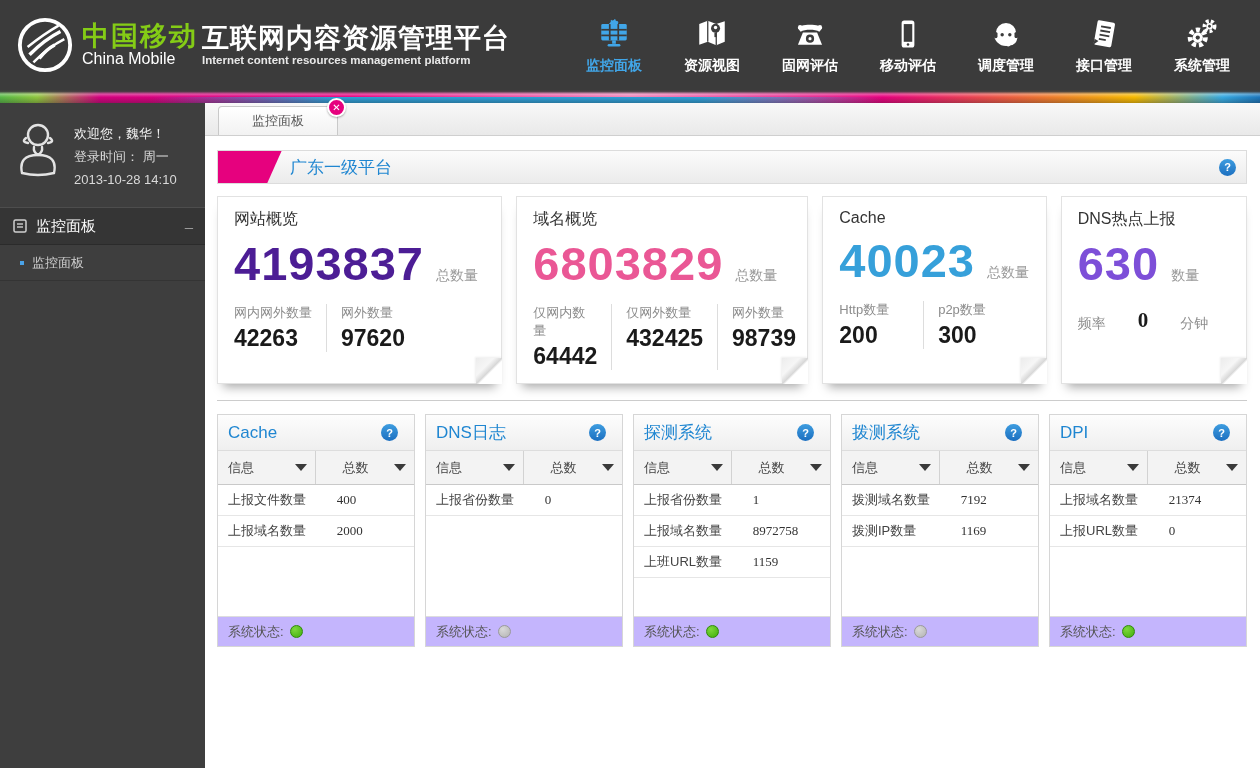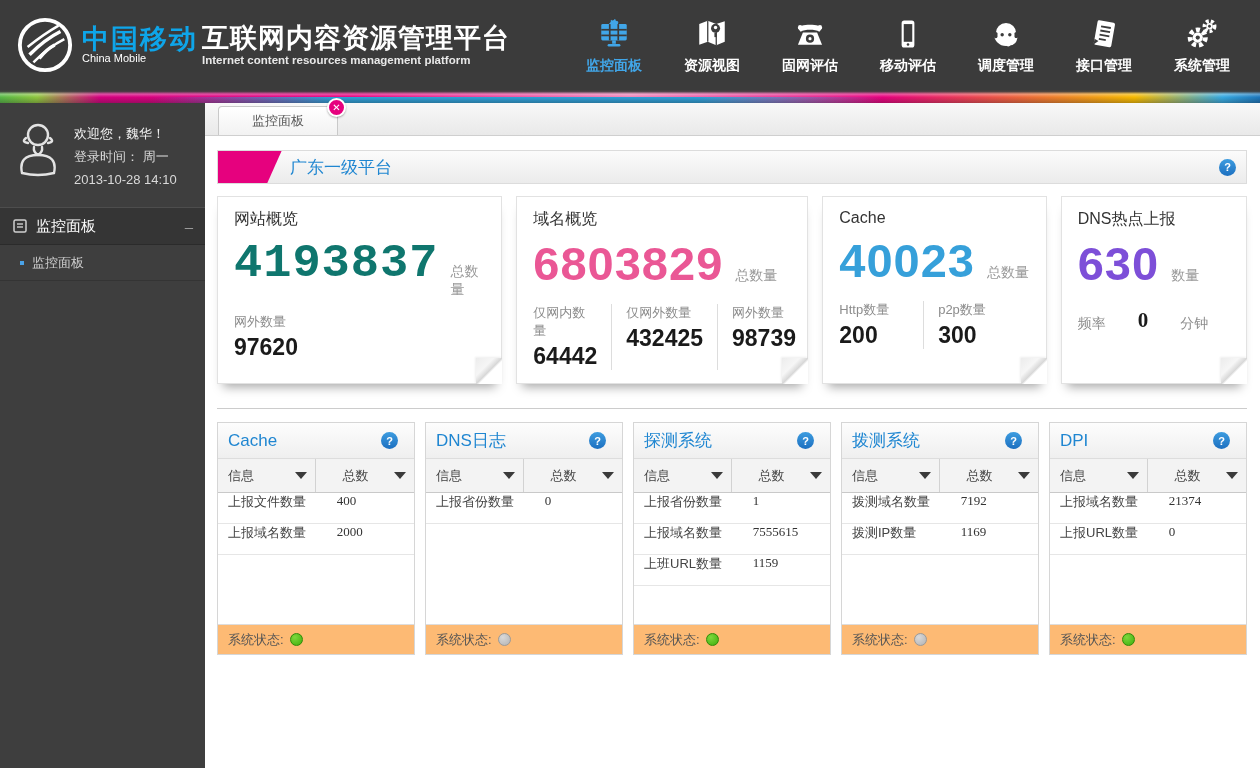--- a/index.html
+++ b/index.html
@@ -3,22 +3,22 @@
 <meta charset="utf-8">
 <style>
   * { margin:0; padding:0; box-sizing:border-box; }
   html,body { width:1260px; height:768px; overflow:hidden;
     font-family:"Liberation Sans","DejaVu Sans",sans-serif; background:#fff; }
 
   
   .header { height:90px; background:#3b3b3b; display:flex; align-items:center; }
   .brand { display:flex; align-items:center; padding-left:16px; }
   .logo-mark { width:58px; height:58px; margin-right:8px; }
-  .logo-txt .cn { color:#0ea5e9; font-size:27px; font-weight:bold; letter-spacing:2px; line-height:1.05; }
-  .logo-txt .en { color:#fff; font-size:11px; line-height:1.05; }
+  .logo-txt .cn { color:#84cc16; font-size:27px; font-weight:bold; letter-spacing:2px; line-height:1.05; }
+  .logo-txt .en { color:#fff; font-size:16px; line-height:1.05; }
   .plat { margin-left:4px; }
   .plat .t { color:#fff; font-size:27px; font-weight:bold; letter-spacing:1px; line-height:1.1; }
   .plat .s { color:#e8e8e8; font-size:11.5px; font-weight:bold; }
   .nav { display:flex; margin-left:72px; gap:34px; }
   .nav-item { width:64px; display:flex; flex-direction:column; align-items:center; cursor:pointer; }
   .nav-item .ico { width:36px; height:36px; display:flex; align-items:center; justify-content:center; }
   .nav-item .lbl { margin-top:5px; color:#fff; font-size:14px; font-weight:bold; white-space:nowrap; }
   .nav-item[data-active="true"] .lbl { color:#41a6e8; }
 
   
@@ -64,21 +64,21 @@
   .sec-hd { position:relative; height:34px; background:linear-gradient(#fbfbfb,#ebebeb);
     border:1px solid #dcdcdc; display:flex; align-items:center; overflow:hidden; }
   .sec-flag { position:absolute; left:-10px; top:0; width:66px; height:34px; background:#e6017e;
     transform:skewX(-24deg); }
   .sec-title { margin-left:72px; color:#1f86d1; font-size:17px; flex:1; }
   .help-btn { width:17px; height:17px; border-radius:50%; background:linear-gradient(#3e9de0,#1c6fc0);
     color:#fff; font-size:11px; font-weight:bold; display:flex; align-items:center; justify-content:center;
     margin-right:10px; cursor:pointer; flex:none; }
 
   
-  .cards-wrap { border-bottom:1px solid #cccccc; padding:12px 0 24px 0; }
+  .cards-wrap { border-bottom:1px solid #cccccc; padding:12px 0 16px 0; }
   .cards { display:flex; gap:14px; }
   .card { position:relative; background:#fff; border:1px solid #e2e2e2; height:188px;
     box-shadow:0 9px 10px -6px rgba(0,0,0,.35); padding:12px 16px; }
   .card::after { content:""; position:absolute; right:-1px; bottom:-1px; width:26px; height:26px;
     background:linear-gradient(to top left, #ffffff 44%, #d8d8d8 50%, #f6f6f6 66%, #ececec 100%);
     box-shadow:-1px -1px 2px rgba(0,0,0,.07); }
   .card-title { font-size:16px; color:#333; }
   .bigrow { display:flex; align-items:baseline; margin-top:8px; }
   .bignum { font-size:47px; font-weight:bold; letter-spacing:1px; line-height:1.1; }
   .biglbl { font-size:14px; color:#999; margin-left:12px; }
@@ -99,24 +99,24 @@
     background:linear-gradient(#fdfdfd,#efefef); border-bottom:1px solid #ddd; }
   .panel-title { color:#1f86d1; font-size:17px; flex:1; }
   .cols { display:flex; height:34px; background:#f3f3f3; border-bottom:1px solid #c9c9c9;gap:16px; }
   .col { display:flex; align-items:center; font-size:13px; color:#444; padding:0 8px 0 10px; cursor:pointer; }
   .col-info { flex:1.25; border-right:1px solid #d2d2d2; }
   .col-total { flex:1; }
   .col .cname { flex:1; }
   .caret { width:0; height:0; border-left:6px solid transparent; border-right:6px solid transparent;
     border-top:7px solid #3a3a3a; }
   .rows { height:131px; }
-  .prow { display:flex; height:31px; align-items:flex-start; border-bottom:1px solid #e6e6e6; font-size:13px; }
+  .prow { display:flex; height:31px; align-items:center; border-bottom:1px solid #e6e6e6; font-size:13px; }
   .prow .rlabel { flex:1.25; color:#444; padding-left:10px; }
   .prow .rvalue { flex:1; color:#333; padding-left:12px;font-family:Liberation Serif, serif; }
-  .panel-ft { height:30px; background:#fdba74; border-top:1px solid #ddd; display:flex;
+  .panel-ft { height:30px; background:#c4b5fd; border-top:1px solid #ddd; display:flex;
     align-items:center; padding-left:10px; font-size:13px; color:#555; }
   .dot { width:13px; height:13px; border-radius:50%; margin-left:6px; }
   .dot[data-status="green"] { background:radial-gradient(circle at 35% 30%,#7ed83c,#3fae0d); border:1px solid #2f8a08; }
   .dot[data-status="gray"]  { background:radial-gradient(circle at 35% 30%,#d9d9d9,#b3b3b3); border:1px solid #9a9a9a; }
 </style>
 </head>
 <body>
 
 <div class="header">
   <div class="brand">
@@ -294,24 +294,28 @@
         <span class="sec-title">广东一级平台</span>
         <span class="help-btn">?</span>
       </div>
 
       <div class="cards-wrap">
         <div class="cards">
 
           <div class="card c0">
             <div class="card-title">网站概览</div>
             <div class="bigrow">
-              <span class="bignum" style="color: #0f766e; font-family: Liberation Mono, monospace;">4193837</span>
+              <span class="bignum" style="color: #4c1d95;">4193837</span>
               <span class="biglbl">总数量</span>
             </div>
             <div class="stats">
+              <div class="stat">
+                <div class="stat-label">网内网外数量</div>
+                <div class="stat-value">42263</div>
+              </div>
               <div class="stat">
                 <div class="stat-label">网外数量</div>
                 <div class="stat-value">97620</div>
               </div>
             </div>
           </div>
 
           <div class="card c1">
             <div class="card-title">域名概览</div>
             <div class="bigrow">
@@ -442,21 +446,21 @@
               <span class="caret"></span>
             </div>
           </div>
           <div class="rows">
             <div class="prow">
               <span class="rlabel">上报省份数量</span>
               <span class="rvalue">1</span>
             </div>
             <div class="prow">
               <span class="rlabel">上报域名数量</span>
-              <span class="rvalue">7555615</span>
+              <span class="rvalue">8972758</span>
             </div>
             <div class="prow">
               <span class="rlabel">上班URL数量</span>
               <span class="rvalue">1159</span>
             </div>
           </div>
           <div class="panel-ft">
             <span>系统状态:</span>
             <span class="dot" data-status="green"></span>
           </div>

